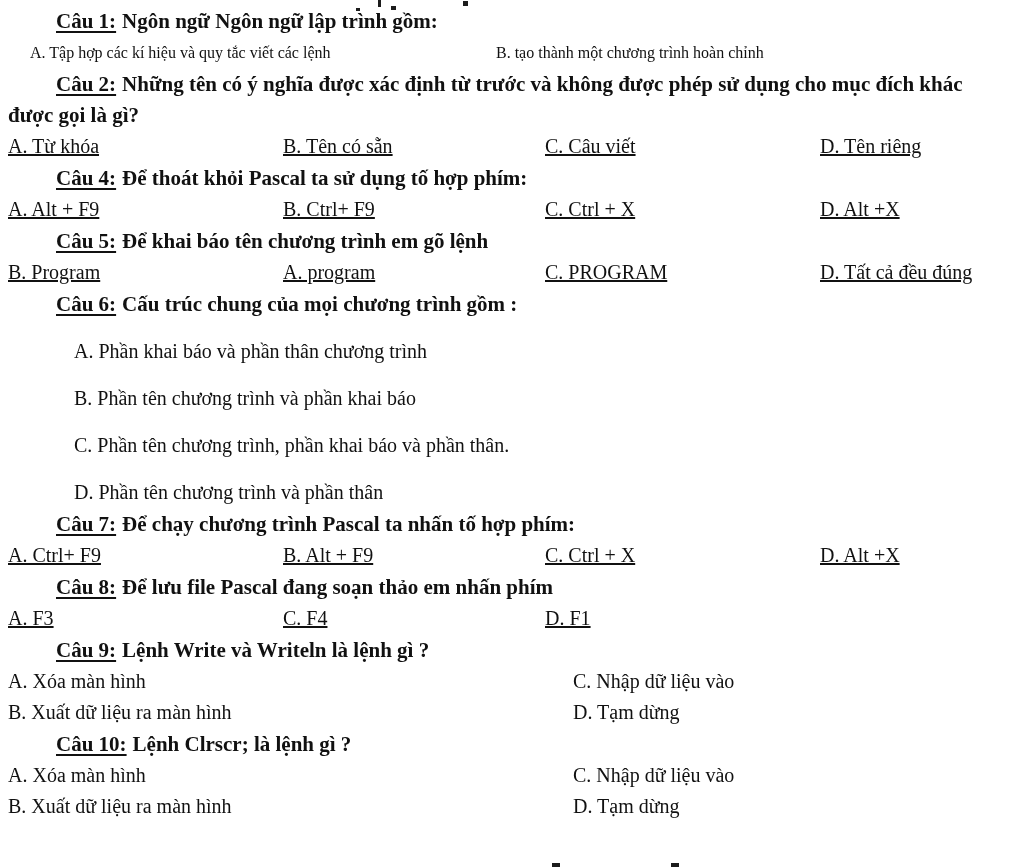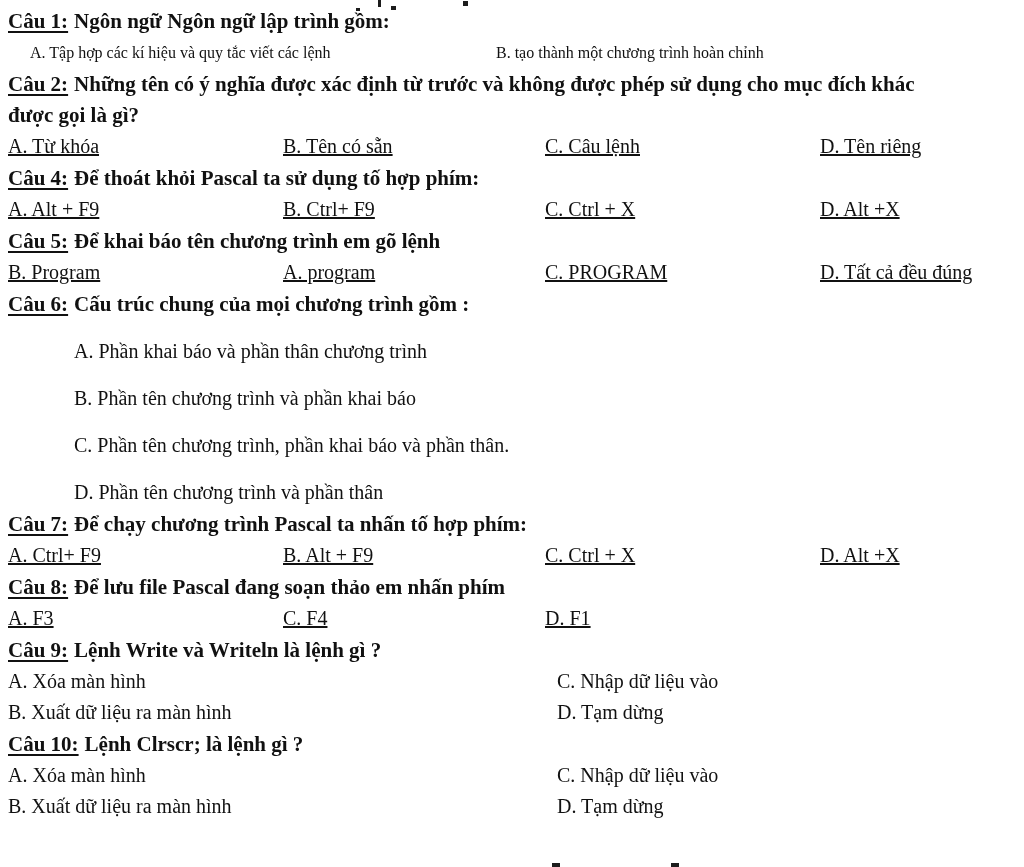--- a/index.html
+++ b/index.html
@@ -21,20 +21,21 @@
     font-size: 21px;
     line-height: 31px;
     white-space: nowrap;
     overflow: hidden;
   }
   .qlabel {
     text-decoration: underline;
     text-decoration-thickness: 2px;
     text-underline-offset: 3px;
     margin-right: 6px;
+    margin-left: 48px;
   }
   .qcont {
     font-weight: bold;
     font-size: 21px;
     line-height: 31px;
     white-space: nowrap;
   }
   .opt-row-4 {
     display: grid;
     grid-template-columns: 275px 262px 275px 1fr;
@@ -50,20 +51,21 @@
     font-size: 16px;
     line-height: 31px;
     white-space: nowrap;
   }
   .opt-row-2b { 
     display: grid;
     grid-template-columns: 549px 1fr;
     font-size: 20px;
     line-height: 31px;
     white-space: nowrap;
+    gap: 16px;
   }
   .opt-stack { 
     padding-left: 66px;
     font-size: 20px;
     line-height: 31px;
     white-space: nowrap;
     margin-top: 16px;
   }
   .qblock { margin-bottom: 1px; }
   .frag { position: absolute; background: #1c1c1c; }
@@ -92,21 +94,21 @@
   </div>
 
   <div class="qblock">
     <div class="qheader">
       <span class="qlabel">Câu 2:</span><span>Những tên có ý nghĩa được xác định từ trước và không được phép sử dụng cho mục đích khác</span>
     </div>
     <div class="qcont">được gọi là gì?</div>
     <div class="opt-row-4">
       <span>A. Từ khóa</span>
       <span>B. Tên có sẵn</span>
-      <span>C. Câu lệnh</span>
+      <span>C. Câu viết</span>
       <span>D. Tên riêng</span>
     </div>
   </div>
 
 
   <div class="qblock">
     <div class="qheader">
       <span class="qlabel">Câu 4:</span><span>Để thoát khỏi  Pascal ta sử dụng tố hợp phím:</span>
     </div>
     <div class="opt-row-4">

